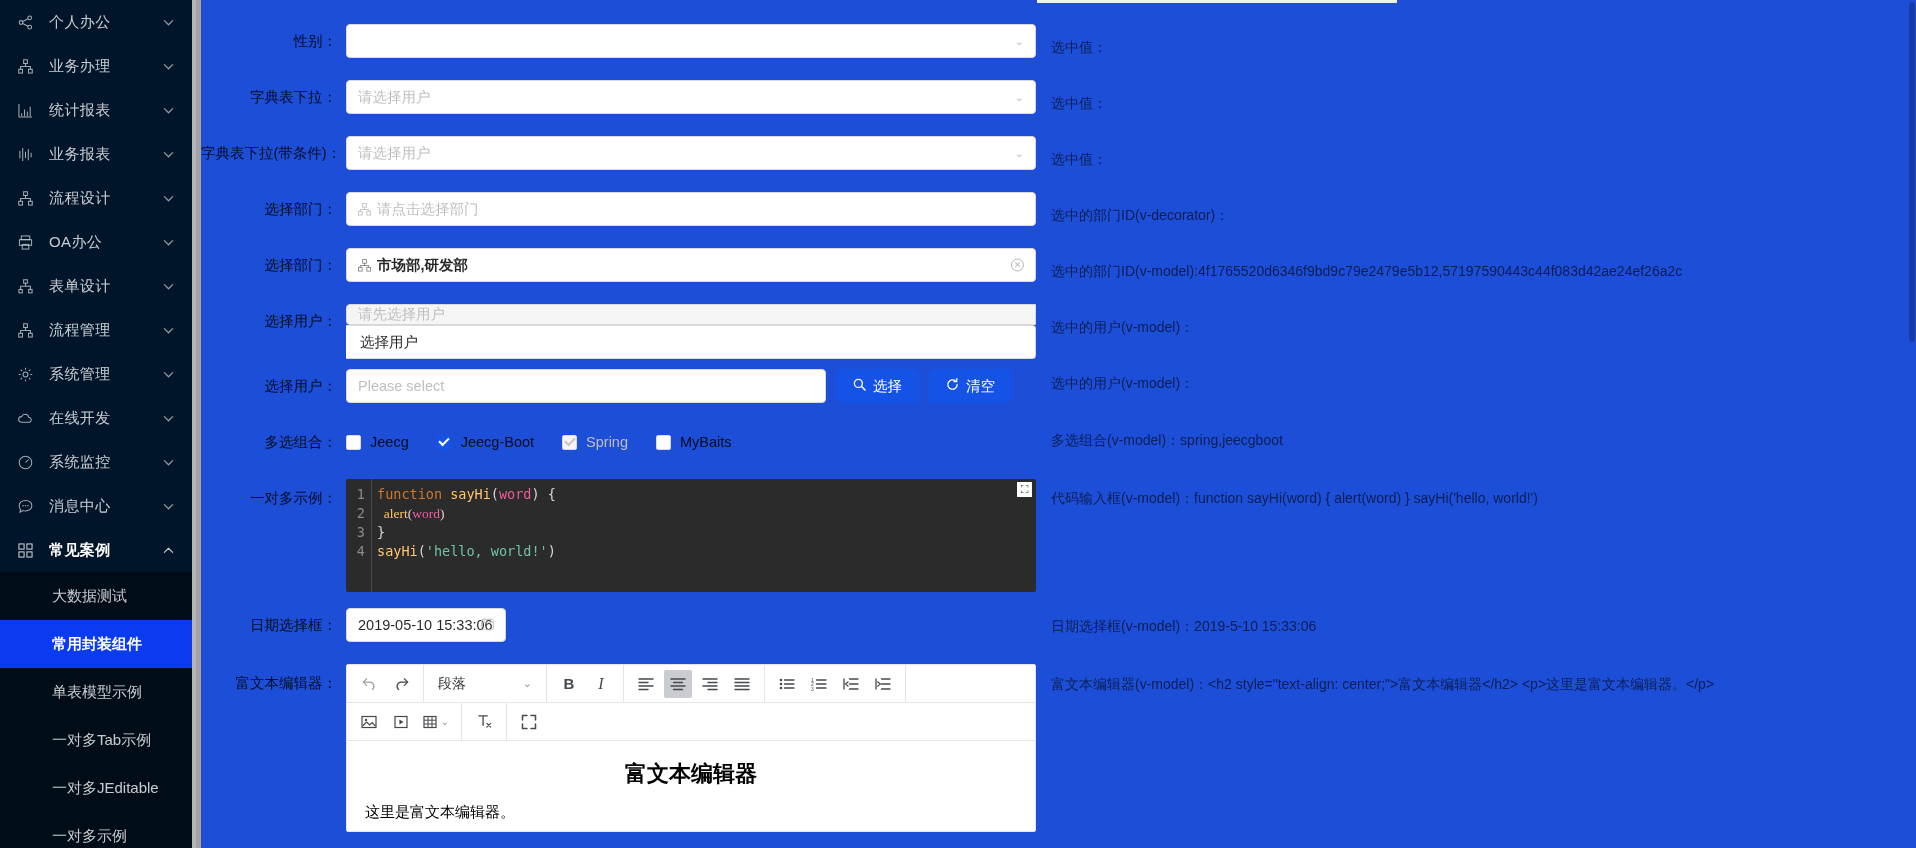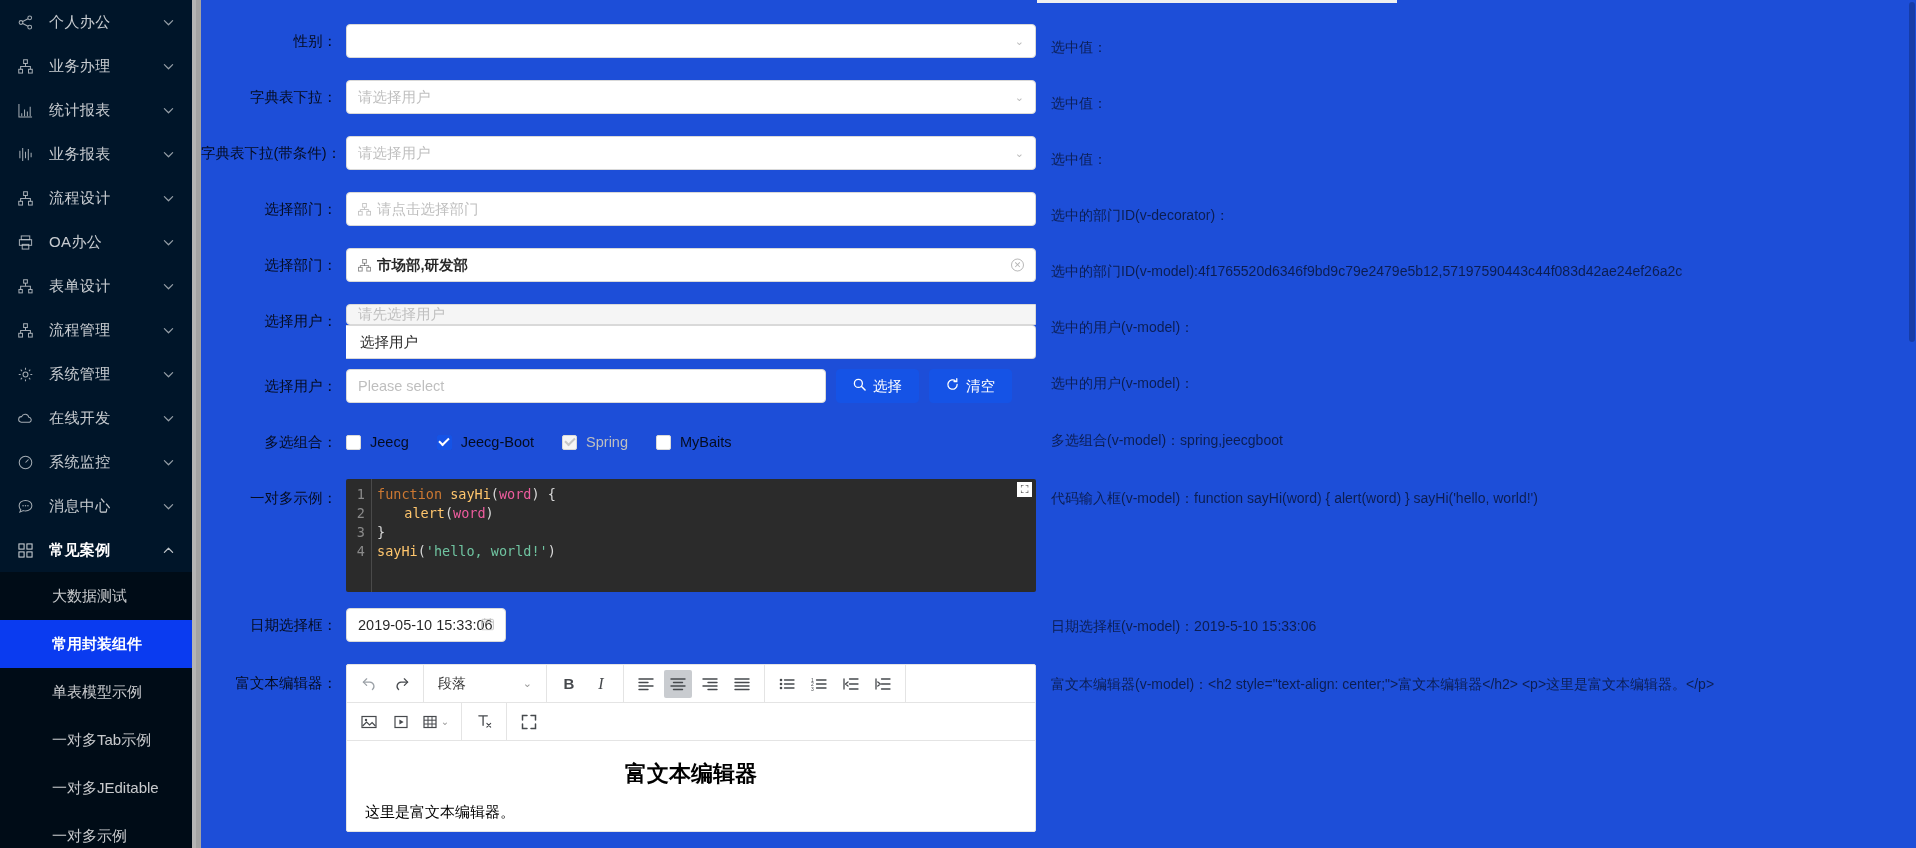--- a/index.html
+++ b/index.html
@@ -649,21 +649,21 @@
           <div class="f-ctl" style="max-width:690px;">
             <div class="code-box">
               <div class="gut"></div>
               <div id="code-host" style="padding-top:6px;">
                   <div class="code-line">
                     <span class="ln">1</span>
                     <span class="code-txt" style="padding-left: 6px;"><span class="tok-kw">function </span><span class="tok-fn">sayHi</span><span class="tok-p">(</span><span class="tok-var">word</span><span class="tok-p">) {</span></span>
                   </div>
                   <div class="code-line">
                     <span class="ln">2</span>
-                    <span class="code-txt" style="padding-left: 17px;"><span class="tok-p">  </span><span class="tok-fn">alert</span><span class="tok-p">(</span><span class="tok-var">word</span><span class="tok-p">)</span></span>
+                    <span class="code-txt" style="padding-left: 6px; font-family: Liberation Serif, serif;"><span class="tok-p">  </span><span class="tok-fn">alert</span><span class="tok-p">(</span><span class="tok-var">word</span><span class="tok-p">)</span></span>
                   </div>
                   <div class="code-line">
                     <span class="ln">3</span>
                     <span class="code-txt" style="padding-left: 6px;"><span class="tok-p">}</span></span>
                   </div>
                   <div class="code-line">
                     <span class="ln">4</span>
                     <span class="code-txt" style="padding-left: 6px;"><span class="tok-fn">sayHi</span><span class="tok-p">(</span><span class="tok-str">'hello, world!'</span><span class="tok-p">)</span></span>
                   </div>
                 </div>

